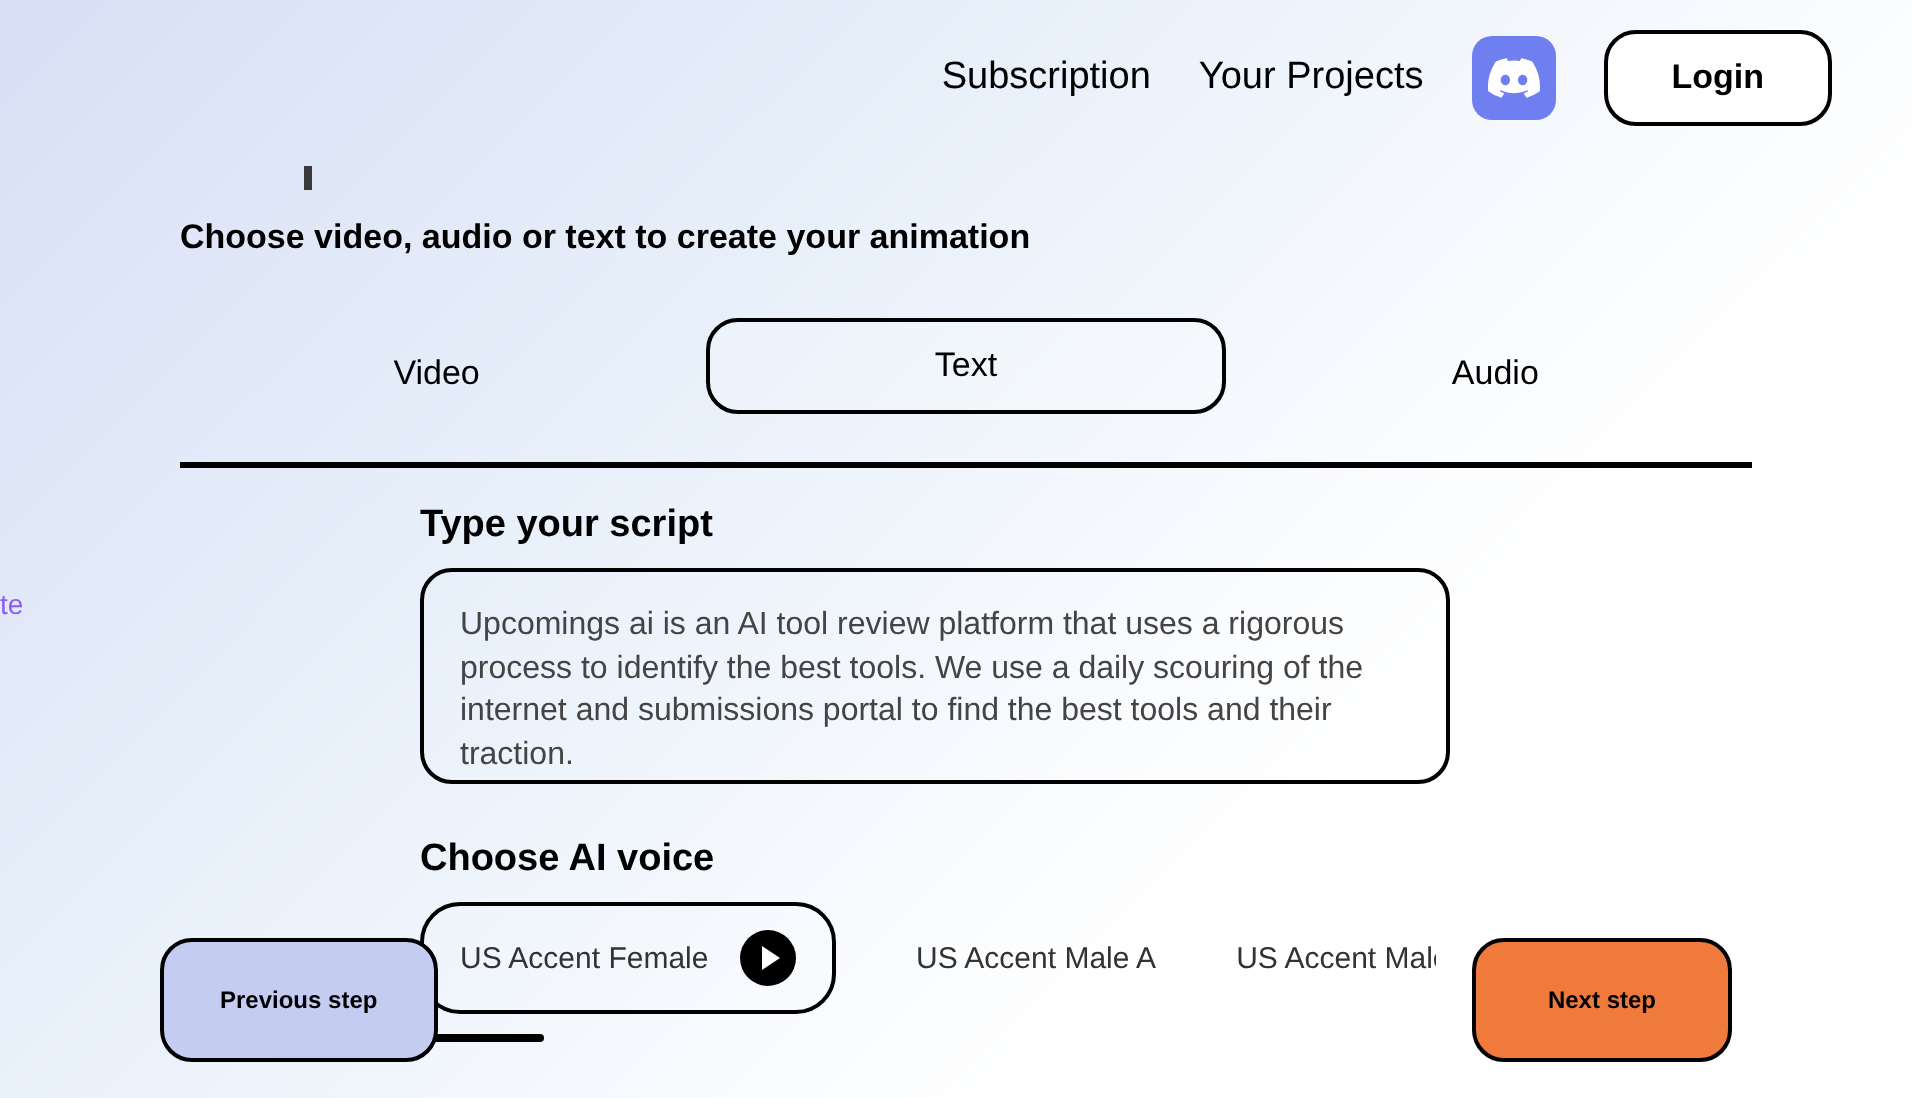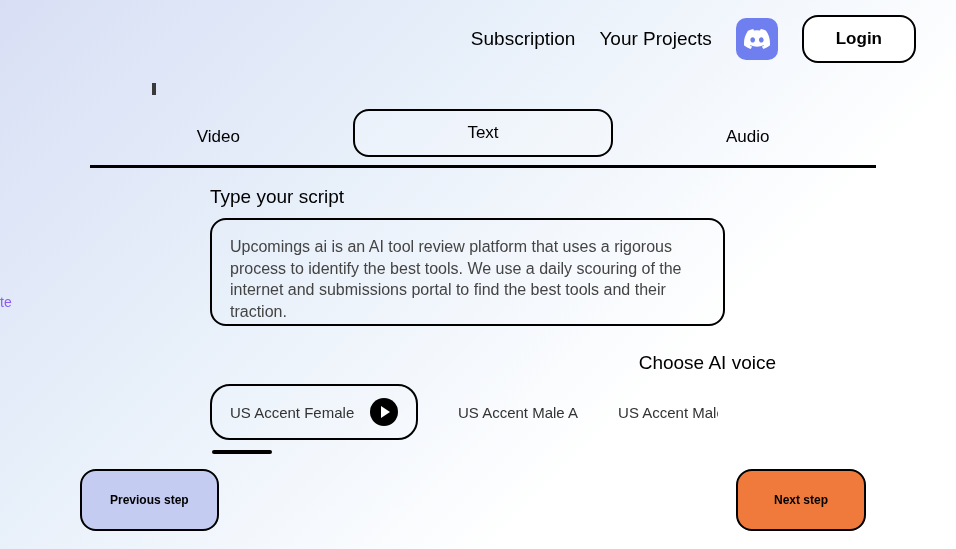--- a/index.html
+++ b/index.html
@@ -70,21 +70,21 @@
       font-weight: 600;
       color: #000;
       margin-bottom: 30px;
     }
     
     .tabs {
       display: flex;
       justify-content: flex-end;
       align-items: center;
       border-bottom: 3px solid #000;
-      padding-bottom: 0;
+      padding-bottom: 16px;
       margin-bottom: 18px;
     }
     
     .tab {
       font-size: 17px;
       color: #000;
       cursor: pointer;
       padding: 14px 0;
       flex: 1;
       text-align: center;
@@ -97,41 +97,41 @@
       margin-bottom: 8px;
       margin-left: 6px;
       margin-right: 6px;
       background: rgba(255,255,255,0.2);
     }
     
     .content { padding-left: 120px; padding-right: 100px; }
     
     .section-label {
       font-size: 19px;
-      font-weight: 400;
+      font-weight: 700;
       color: #000;
       margin-bottom: 10px;
     }
     
     .script-box {
       border: 2.5px solid #000;
       border-radius: 16px;
       padding: 16px 18px;
       font-size: 16px;
       line-height: 1.35;
       color: #444;
       background: transparent;
       width: 515px;
       height: 108px;
       resize: none;
       outline: none;
       font-family: inherit;
     }
     
-    .voice-section { margin-top: 22px; text-align: right; }
+    .voice-section { margin-top: 22px; }
     
     .voices { display: flex; gap: 40px; align-items: center; }
     
     .voice-option {
       font-size: 15px;
       color: #333;
       cursor: pointer;
       white-space: nowrap;
     }
     
@@ -224,20 +224,21 @@
   <div class="discord-btn">
     <svg viewBox="0 0 24 24">
         <path d="M20.317 4.369a19.791 19.791 0 0 0-4.885-1.515.074.074 0 0 0-.079.037c-.21.375-.444.864-.608 1.25a18.27 18.27 0 0 0-5.487 0 12.64 12.64 0 0 0-.617-1.25.077.077 0 0 0-.079-.037A19.736 19.736 0 0 0 3.677 4.37a.07.07 0 0 0-.032.027C.533 9.046-.32 13.58.099 18.057a.082.082 0 0 0 .031.057 19.9 19.9 0 0 0 5.993 3.03.078.078 0 0 0 .084-.028c.462-.63.874-1.295 1.226-1.994a.076.076 0 0 0-.041-.106 13.107 13.107 0 0 1-1.872-.892.077.077 0 0 1-.008-.128 10.2 10.2 0 0 0 .372-.292.074.074 0 0 1 .077-.01c3.928 1.793 8.18 1.793 12.062 0a.074.074 0 0 1 .078.01c.12.098.246.198.373.292a.077.077 0 0 1-.006.127 12.299 12.299 0 0 1-1.873.892.077.077 0 0 0-.041.107c.36.698.772 1.362 1.225 1.993a.076.076 0 0 0 .084.028 19.839 19.839 0 0 0 6.002-3.03.077.077 0 0 0 .032-.054c.5-5.177-.838-9.674-3.549-13.66a.061.061 0 0 0-.031-.03zM8.02 15.331c-1.183 0-2.157-1.085-2.157-2.419 0-1.333.956-2.419 2.157-2.419 1.21 0 2.176 1.096 2.157 2.42 0 1.333-.956 2.418-2.157 2.418zm7.975 0c-1.183 0-2.157-1.085-2.157-2.419 0-1.333.955-2.419 2.157-2.419 1.21 0 2.176 1.096 2.157 2.42 0 1.333-.946 2.418-2.157 2.418z"></path>
       </svg>
   </div>
   <button class="login-btn">Login</button>
 </div>
 
 <div class="main">
   <div class="indicator"></div>
+  <div class="instruction">Choose video, audio or text to create your animation</div>
 
   <div class="tabs">
     <div class="tab">Video</div>
     <div class="tab active">Text</div>
     <div class="tab">Audio</div>
   </div>
 
   <div class="content">
     <div class="section-label">Type your script</div>
     <textarea class="script-box" style="">Upcomings ai is an AI tool review platform that uses a rigorous process to identify the best tools. We use a daily scouring of the internet and submissions portal to find the best tools and their traction.</textarea>

